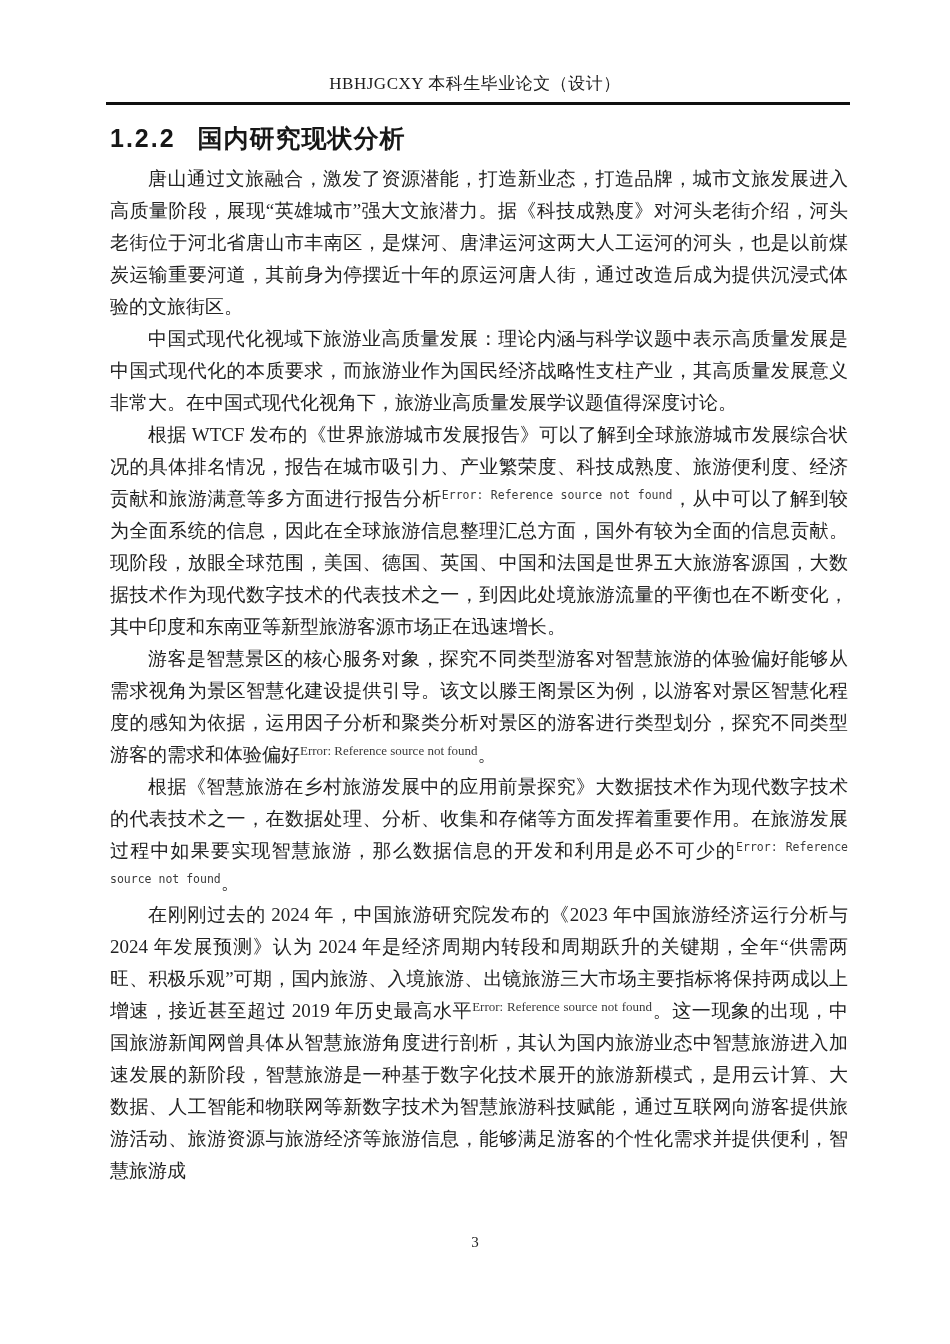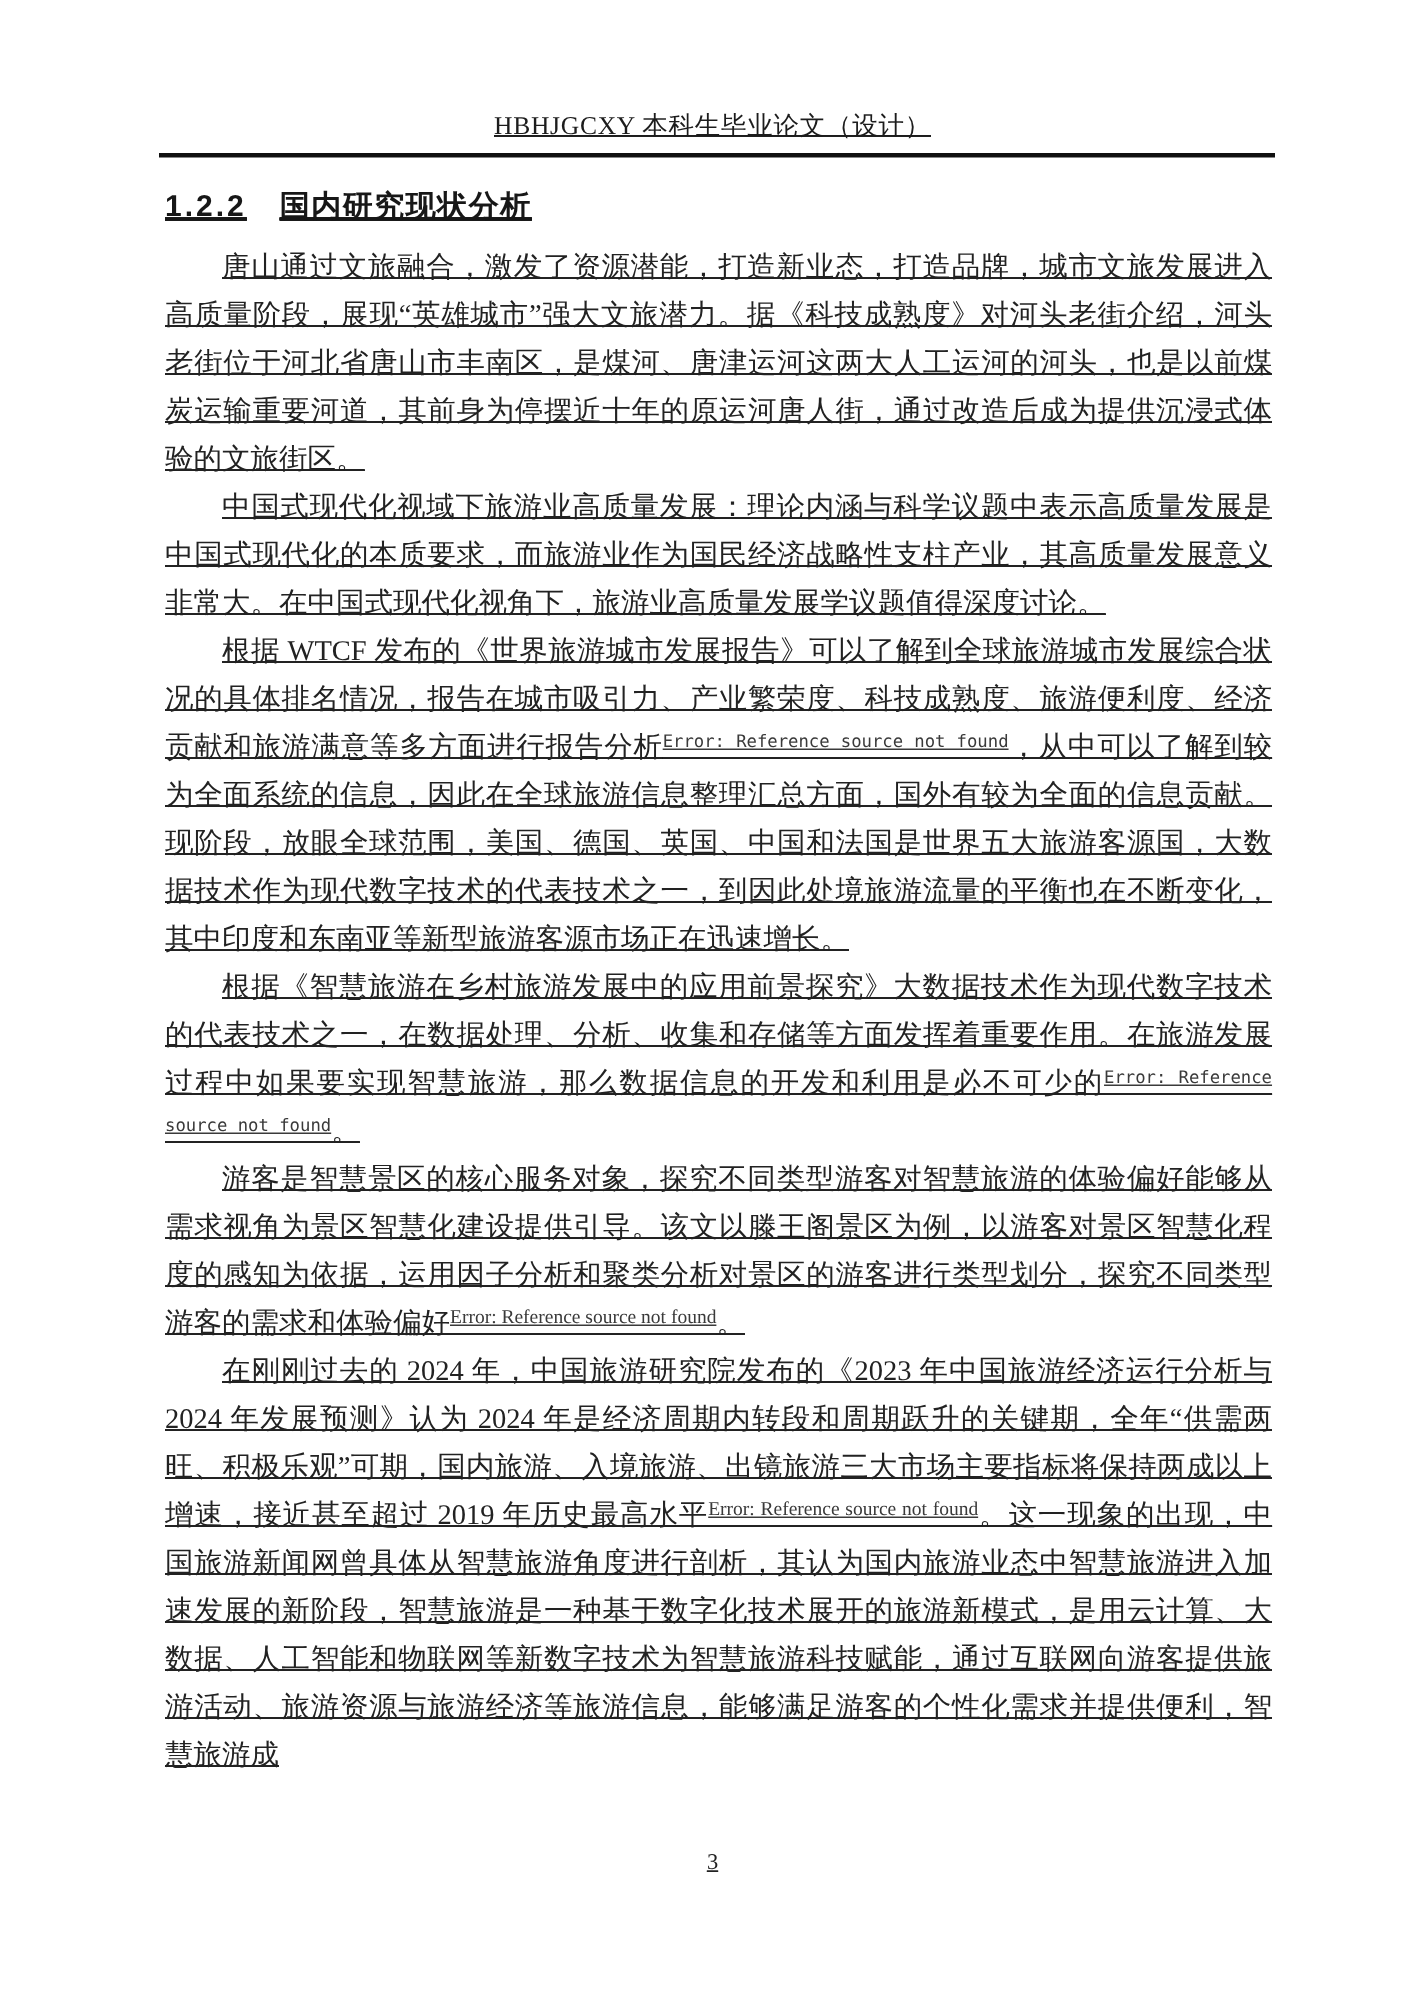--- a/index.html
+++ b/index.html
@@ -1,15 +1,15 @@
 <!DOCTYPE html>
 <html><head>
 <meta charset="utf-8">
 <style>
-  * { margin: 0; padding: 0; box-sizing: border-box; text-decoration: underline; }
+  * { margin: 0; padding: 0; box-sizing: border-box; }
   html, body { background: #ffffff; }
   body {
     width: 950px; height: 1344px;
     font-family: "Liberation Serif", "DejaVu Serif", serif;
   }
   .page {
     position: relative;
     width: 950px; height: 1344px;
     background: #ffffff;
     color: #1c1c1c;
@@ -34,21 +34,21 @@
     text-align: justify;
     font-size: 19px;
     line-height: 32px;
     color: #222222;
   }
   .para { text-indent: 2em; }
   .para.no-indent { text-indent: 0; }
   .section-heading {
     font-family: "Liberation Sans", "DejaVu Sans", sans-serif;
     font-weight: bold;
-    font-size: 20px;
+    font-size: 25px;
     line-height: 36px;
     margin: 15px 0 7px 0;
     text-indent: 0;
     text-align: left;
     color: #171717;
   }
   .heading-number { letter-spacing: 2px; margin-right: 22px; }
   .heading-title { letter-spacing: 1px; }
   .ref-mono {
     font-family: "DejaVu Sans Mono", "Liberation Mono", monospace;
@@ -90,23 +90,23 @@
 
 
     <h2 class="section-heading"><span class="heading-number">1.2.2</span><span class="heading-title">国内研究现状分析</span></h2>
 
     <p class="para"><span>唐山通过文旅融合，激发了资源潜能，打造新业态，打造品牌，城市文旅发展进入高质量阶段，展现“英雄城市”强大文旅潜力。据《科技成熟度》对河头老街介绍，河头老街位于河北省唐山市丰南区，是煤河、唐津运河这两大人工运河的河头，也是以前煤炭运输重要河道，其前身为停摆近十年的原运河唐人街，通过改造后成为提供沉浸式体验的文旅街区。</span></p>
 
     <p class="para"><span>中国式现代化视域下旅游业高质量发展：理论内涵与科学议题中表示高质量发展是中国式现代化的本质要求，而旅游业作为国民经济战略性支柱产业，其高质量发展意义非常大。在中国式现代化视角下，旅游业高质量发展学议题值得深度讨论。</span></p>
 
     <p class="para"><span>根据 WTCF 发布的《世界旅游城市发展报告》可以了解到全球旅游城市发展综合状况的具体排名情况，报告在城市吸引力、产业繁荣度、科技成熟度、旅游便利度、经济贡献和旅游满意等多方面进行报告分析</span><span class="ref-mono">Error: Reference source not found</span><span>，从中可以了解到较为全面系统的信息，因此在全球旅游信息整理汇总方面，国外有较为全面的信息贡献。现阶段，放眼全球范围，美国、德国、英国、中国和法国是世界五大旅游客源国，大数据技术作为现代数字技术的代表技术之一，到因此处境旅游流量的平衡也在不断变化，其中印度和东南亚等新型旅游客源市场正在迅速增长。</span></p>
 
+    <p class="para"><span>游客是智慧景区的核心服务对象，探究不同类型游客对智慧旅游的体验偏好能够从需求视角为景区智慧化建设提供引导。该文以滕王阁景区为例，以游客对景区智慧化程度的感知为依据，运用因子分析和聚类分析对景区的游客进行类型划分，探究不同类型游客的需求和体验偏好</span><span class="ref-serif">Error: Reference source not found</span><span>。</span></p>
+
     <p class="para"><span>根据《智慧旅游在乡村旅游发展中的应用前景探究》大数据技术作为现代数字技术的代表技术之一，在数据处理、分析、收集和存储等方面发挥着重要作用。在旅游发展过程中如果要实现智慧旅游，那么数据信息的开发和利用是必不可少的</span><span class="ref-mono">Error: Reference source not found</span><span>。</span></p>
-
-    <p class="para"><span>游客是智慧景区的核心服务对象，探究不同类型游客对智慧旅游的体验偏好能够从需求视角为景区智慧化建设提供引导。该文以滕王阁景区为例，以游客对景区智慧化程度的感知为依据，运用因子分析和聚类分析对景区的游客进行类型划分，探究不同类型游客的需求和体验偏好</span><span class="ref-serif">Error: Reference source not found</span><span>。</span></p>
 
     <p class="para"><span>在刚刚过去的 2024 年，中国旅游研究院发布的《2023 年中国旅游经济运行分析与2024 年发展预测》认为 2024 年是经济周期内转段和周期跃升的关键期，全年“供需两旺、积极乐观”可期，国内旅游、入境旅游、出镜旅游三大市场主要指标将保持两成以上增速，接近甚至超过 2019 年历史最高水平</span><span class="ref-serif">Error: Reference source not found</span><span>。这一现象的出现，中国旅游新闻网曾具体从智慧旅游角度进行剖析，其认为国内旅游业态中智慧旅游进入加速发展的新阶段，智慧旅游是一种基于数字化技术展开的旅游新模式，是用云计算、大数据、人工智能和物联网等新数字技术为智慧旅游科技赋能，通过互联网向游客提供旅游活动、旅游资源与旅游经济等旅游信息，能够满足游客的个性化需求并提供便利，智慧旅游成</span></p>
 
   </div>
 
   <div class="footer">
     <span>3</span>
   </div>
 
 </div>

